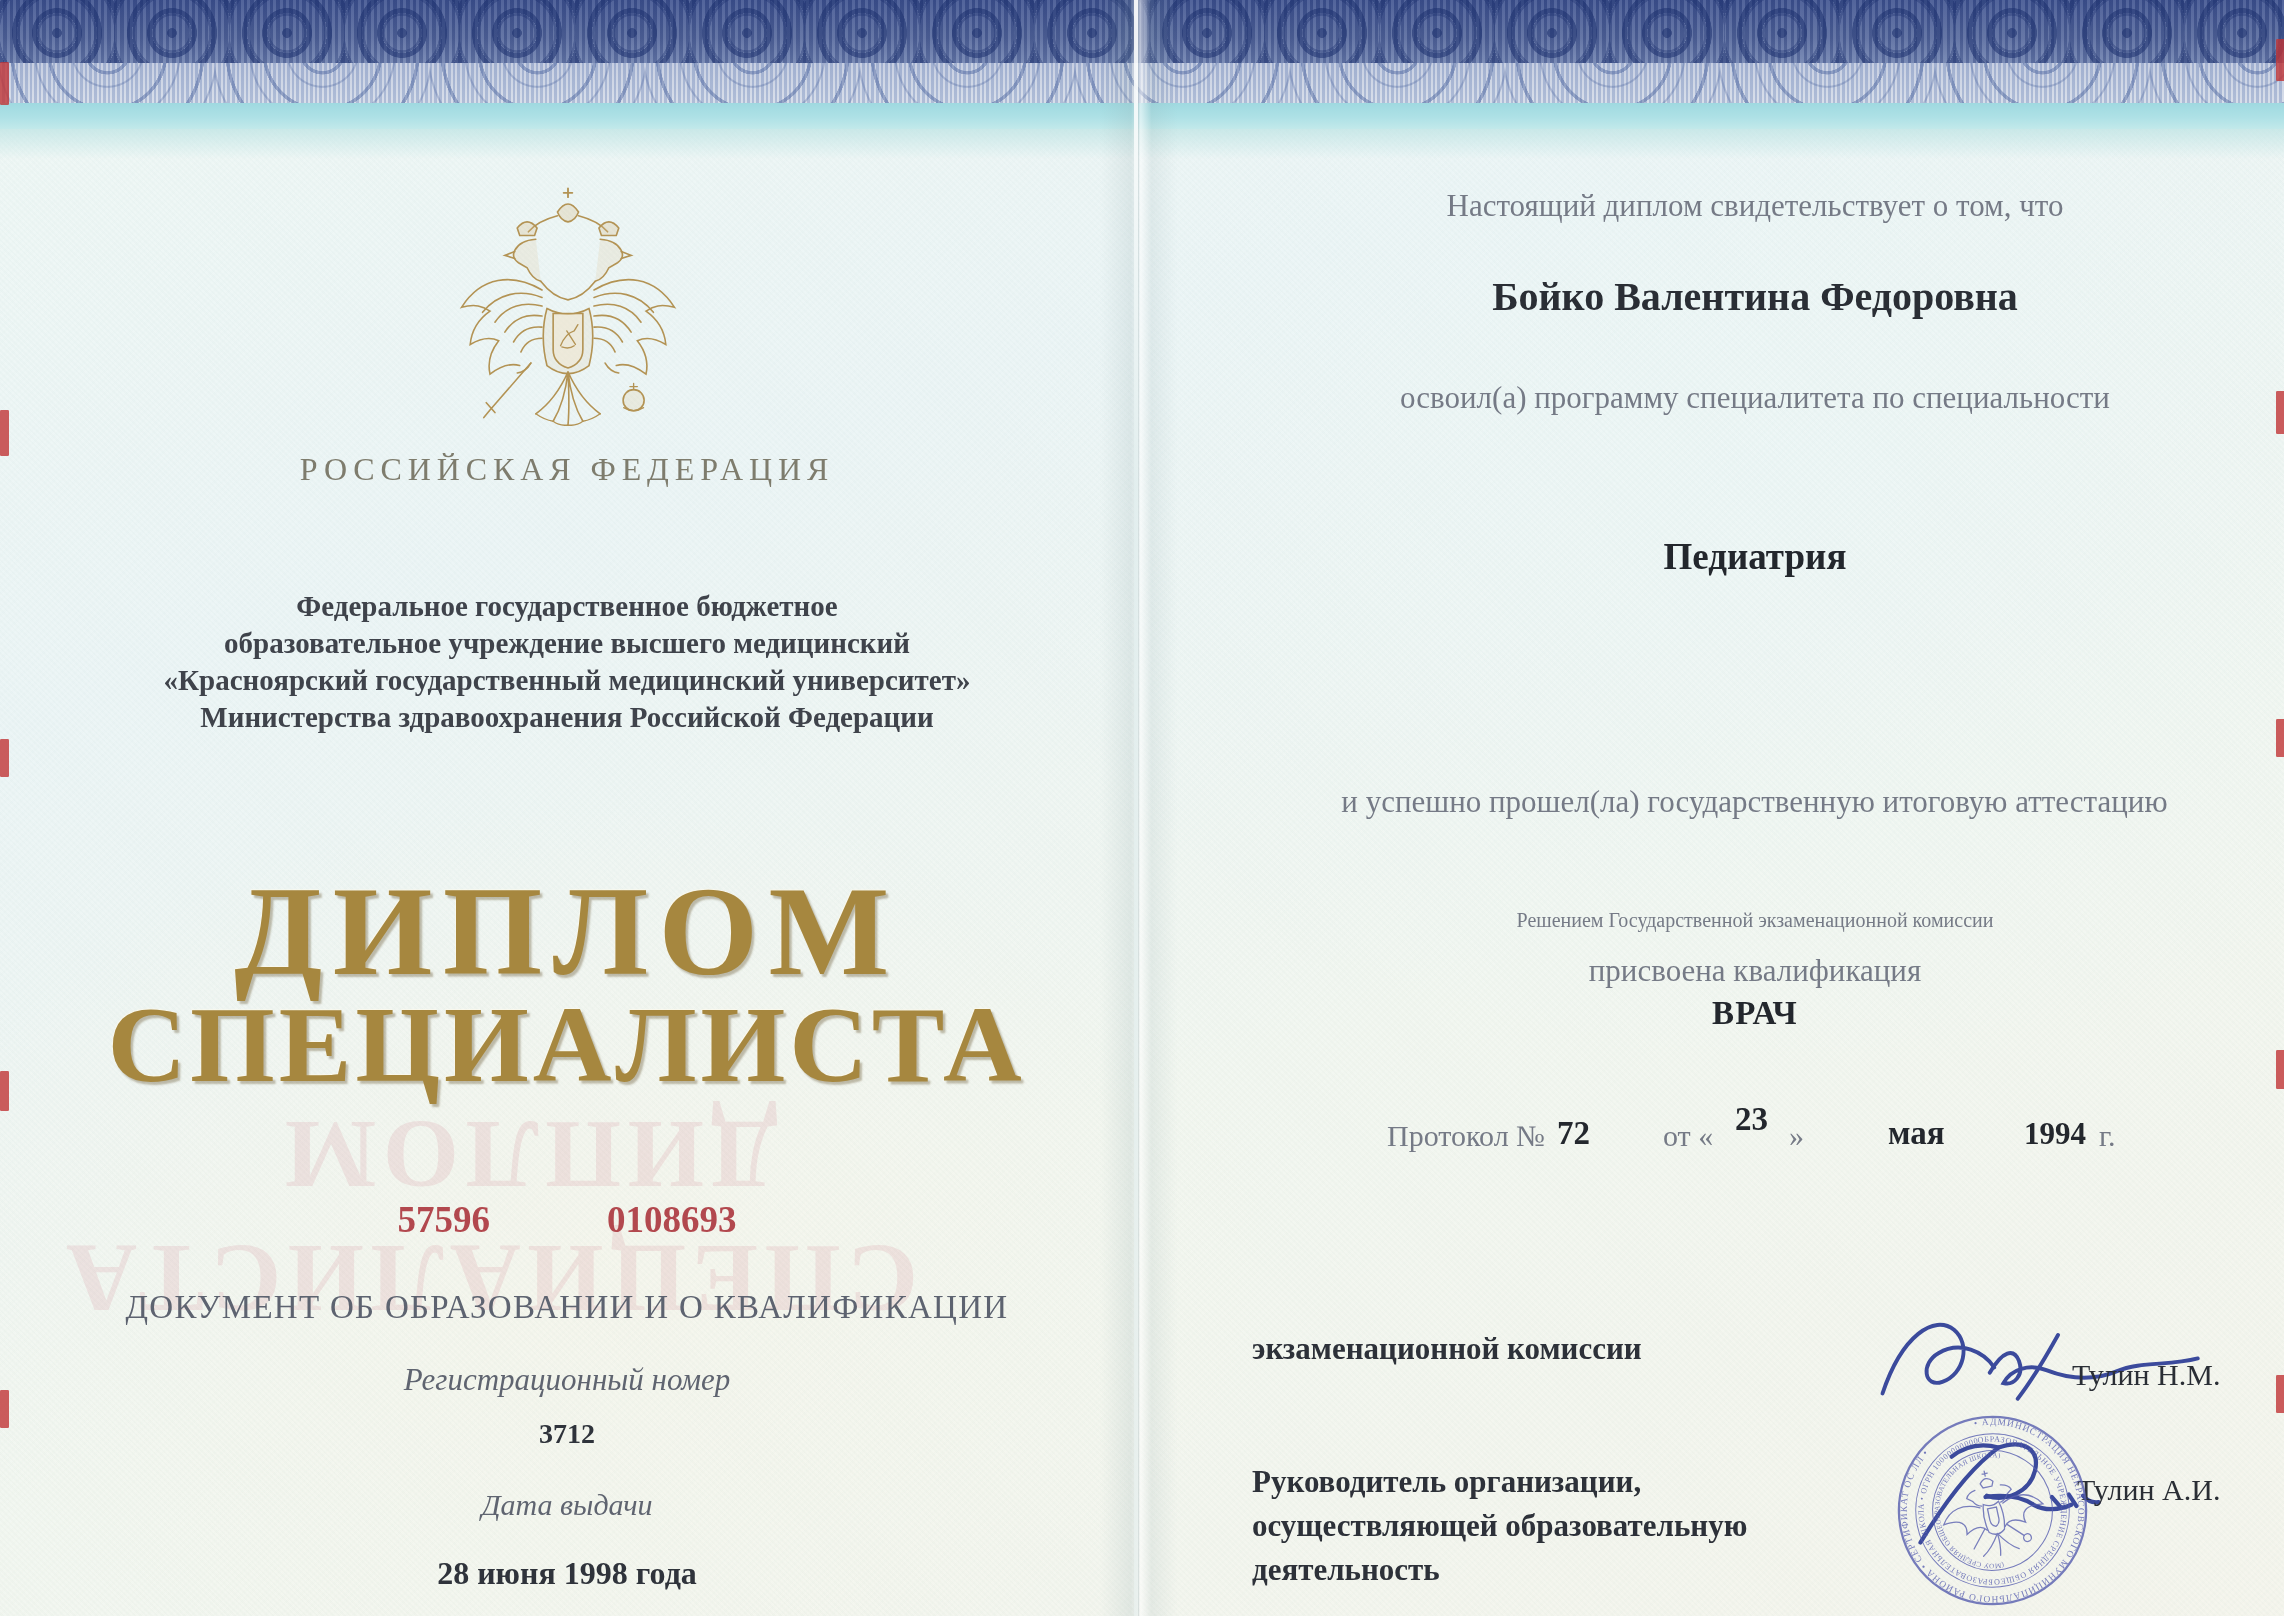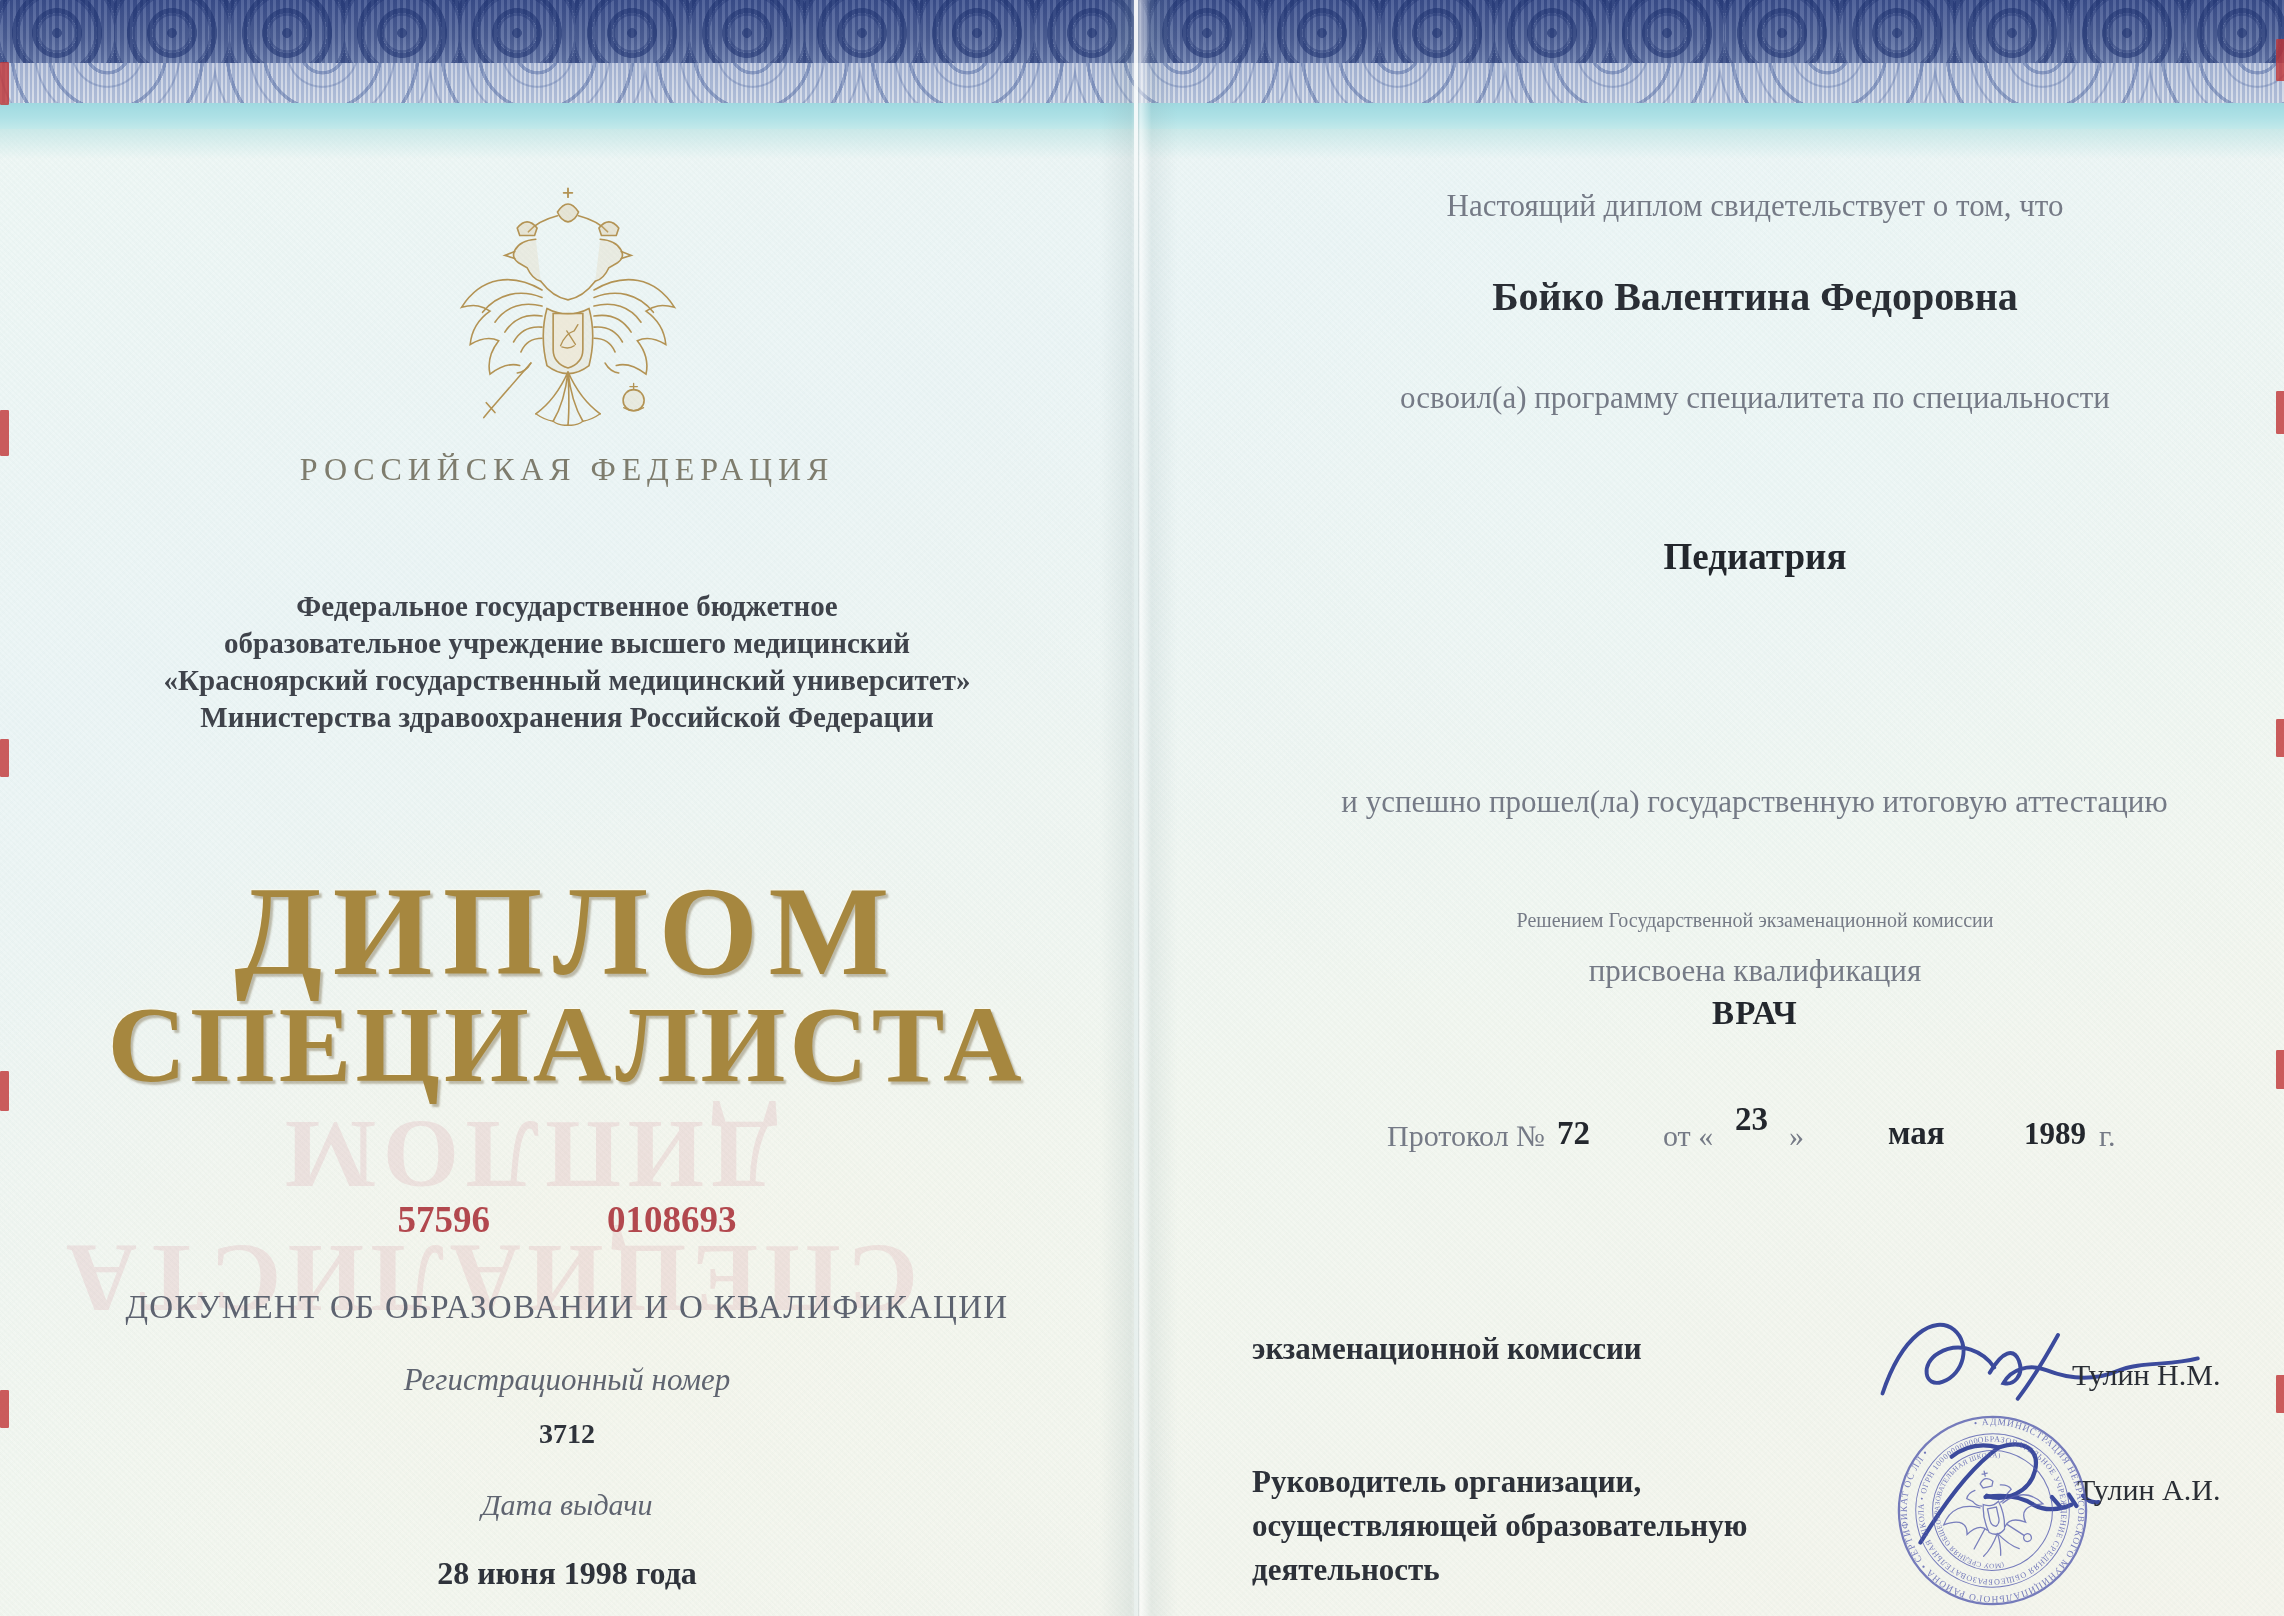--- a/index.html
+++ b/index.html
@@ -191,21 +191,21 @@
   <div class="abs ctr dec1">Решением Государственной экзаменационной комиссии</div>
   <div class="abs ctr dec2">присвоена квалификация</div>
   <div class="abs ctr qual">ВРАЧ</div>
 
   <span class="abs p-lbl" style="left:1387px;top:1119px">Протокол №</span>
   <span class="abs p-val" style="left:1557px;top:1115px">72</span>
   <span class="abs p-lbl" style="left:1663px;top:1119px">от «</span>
   <span class="abs p-val" style="left:1735px;top:1101px">23</span>
   <span class="abs p-lbl" style="left:1789px;top:1119px">»</span>
   <span class="abs p-val" style="left:1888px;top:1115px">мая</span>
-  <span class="abs p-val" style="left:2024px;top:1116px;font-size:31px">1989</span>
+  <span class="abs p-val" style="left:2024px;top:1116px;font-size:31px">1994</span>
   <span class="abs p-lbl" style="left:2099px;top:1119px">г.</span>
 
   <div class="abs roles" style="top:1327px">
     <div>экзаменационной комиссии</div>
   </div>
   <div class="abs roles" style="top:1460px">
     <div>Руководитель организации,</div>
     <div>осуществляющей образовательную</div>
     <div>деятельность</div>
   </div>

